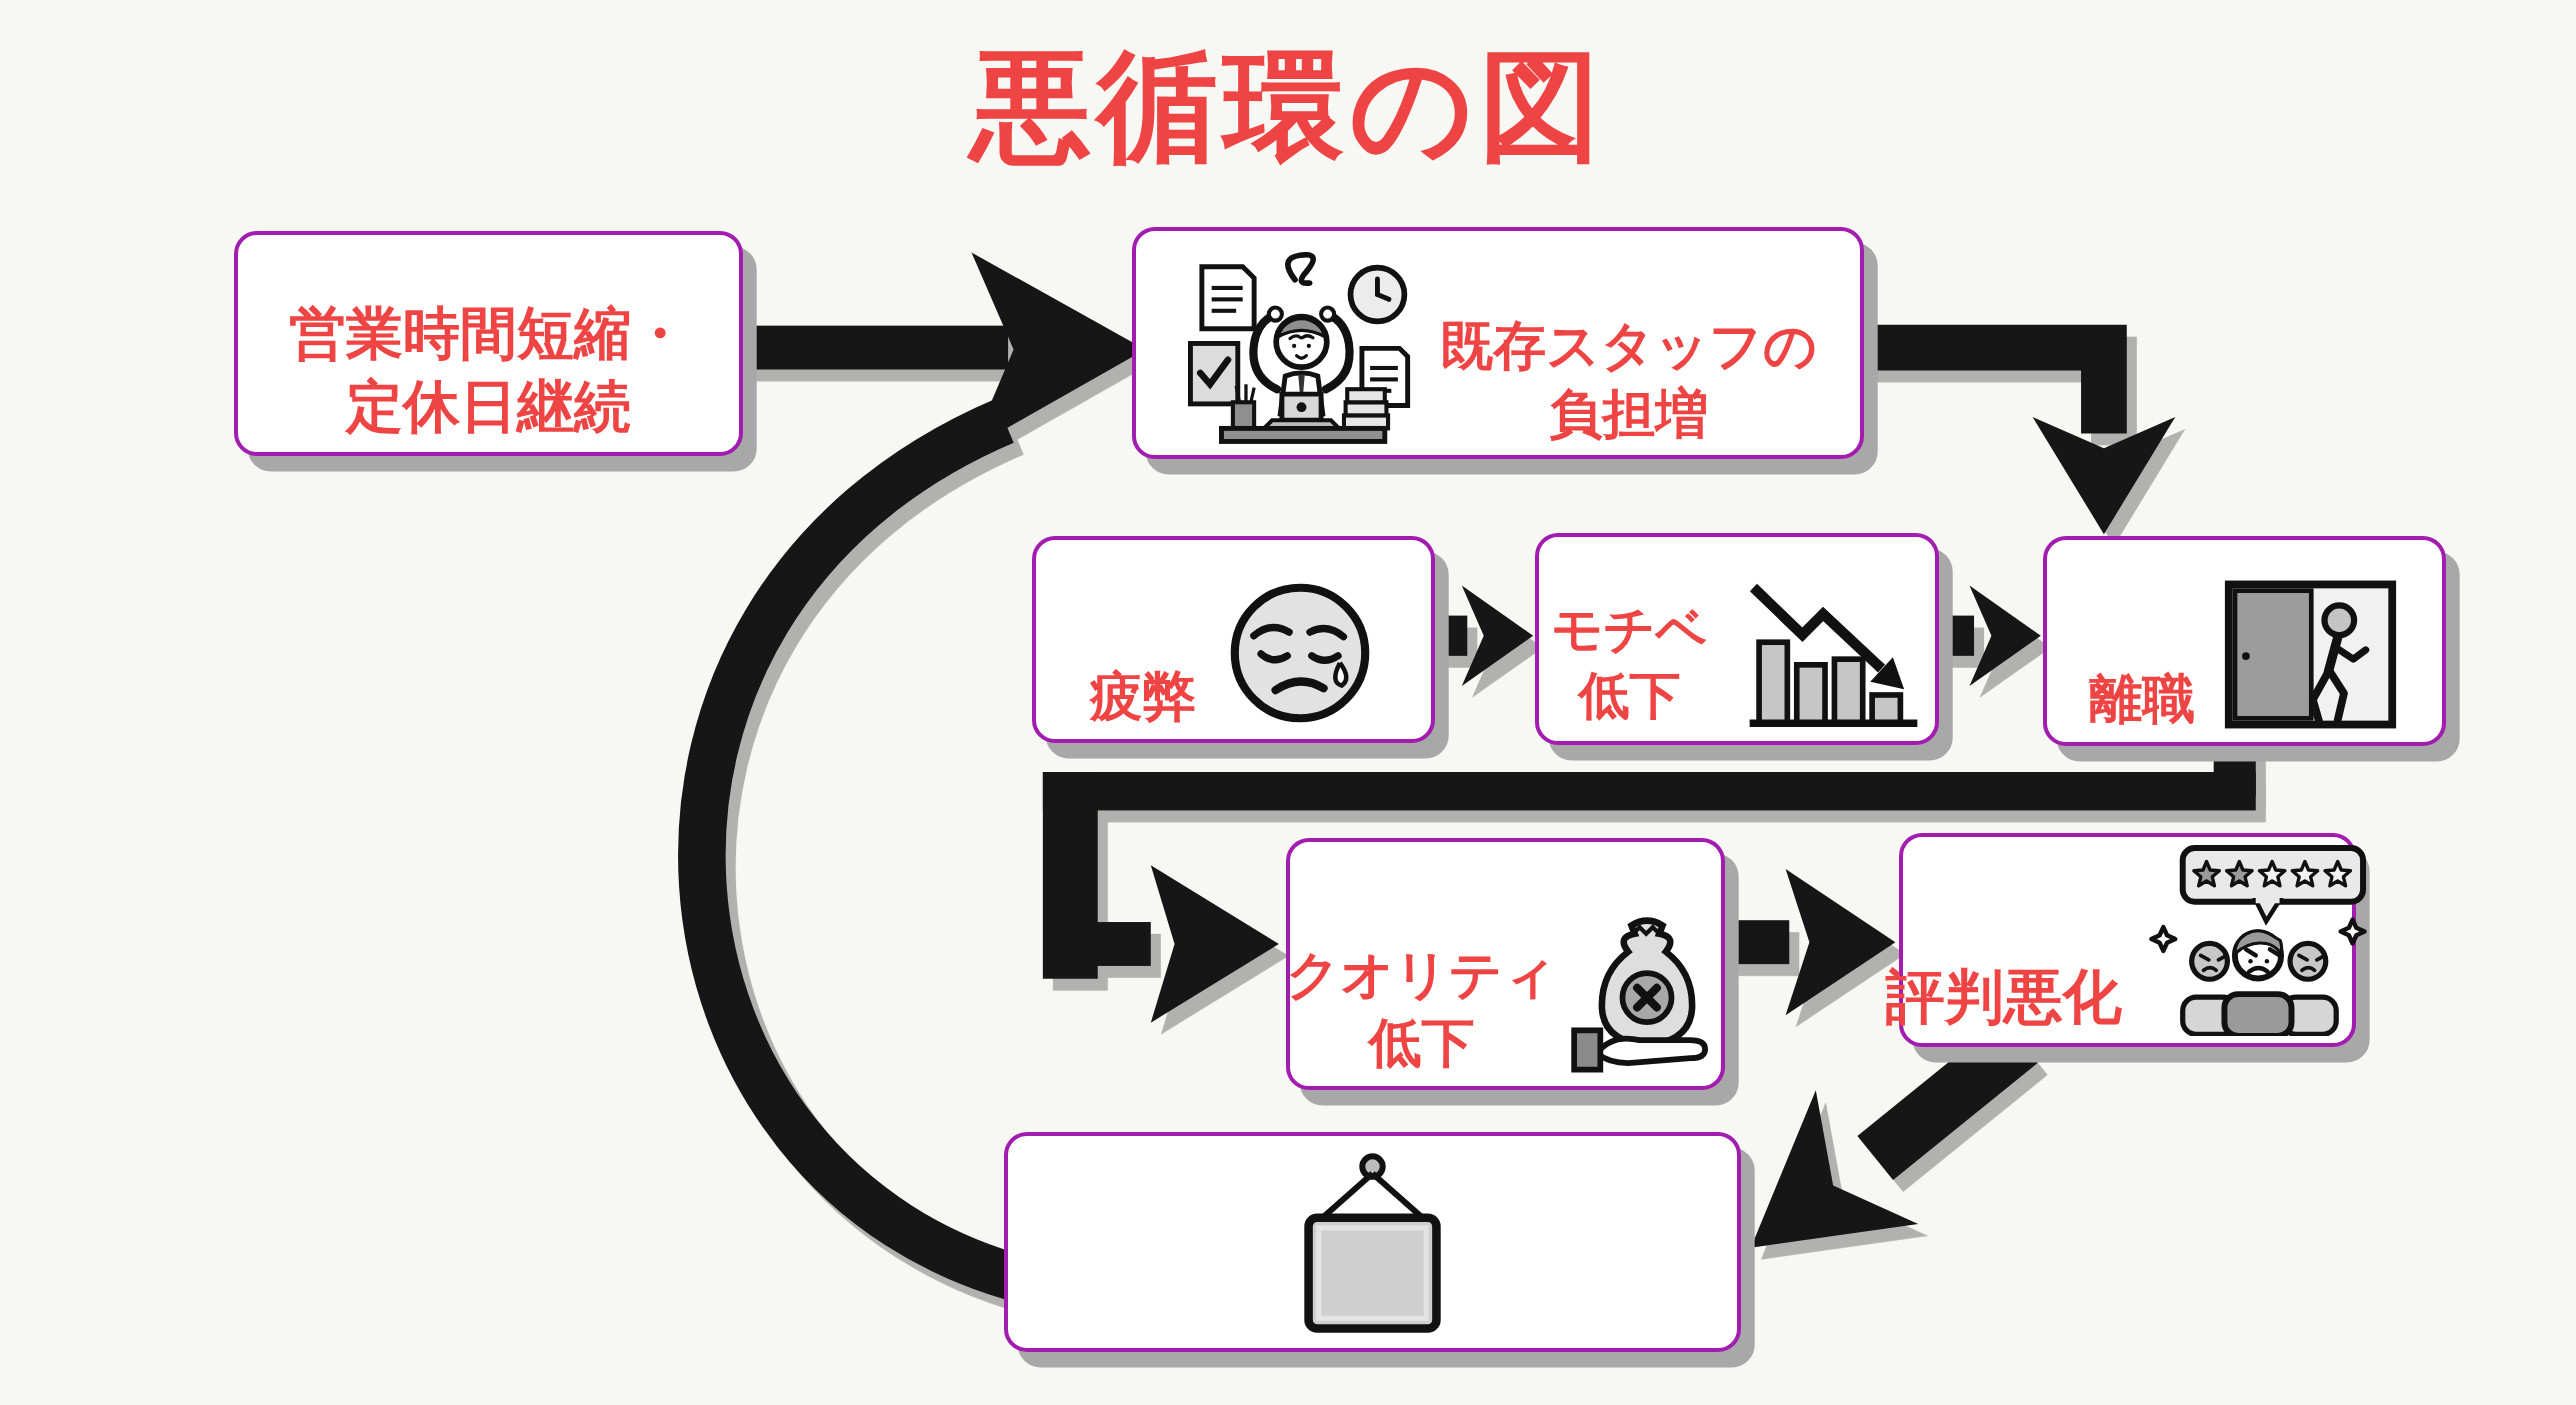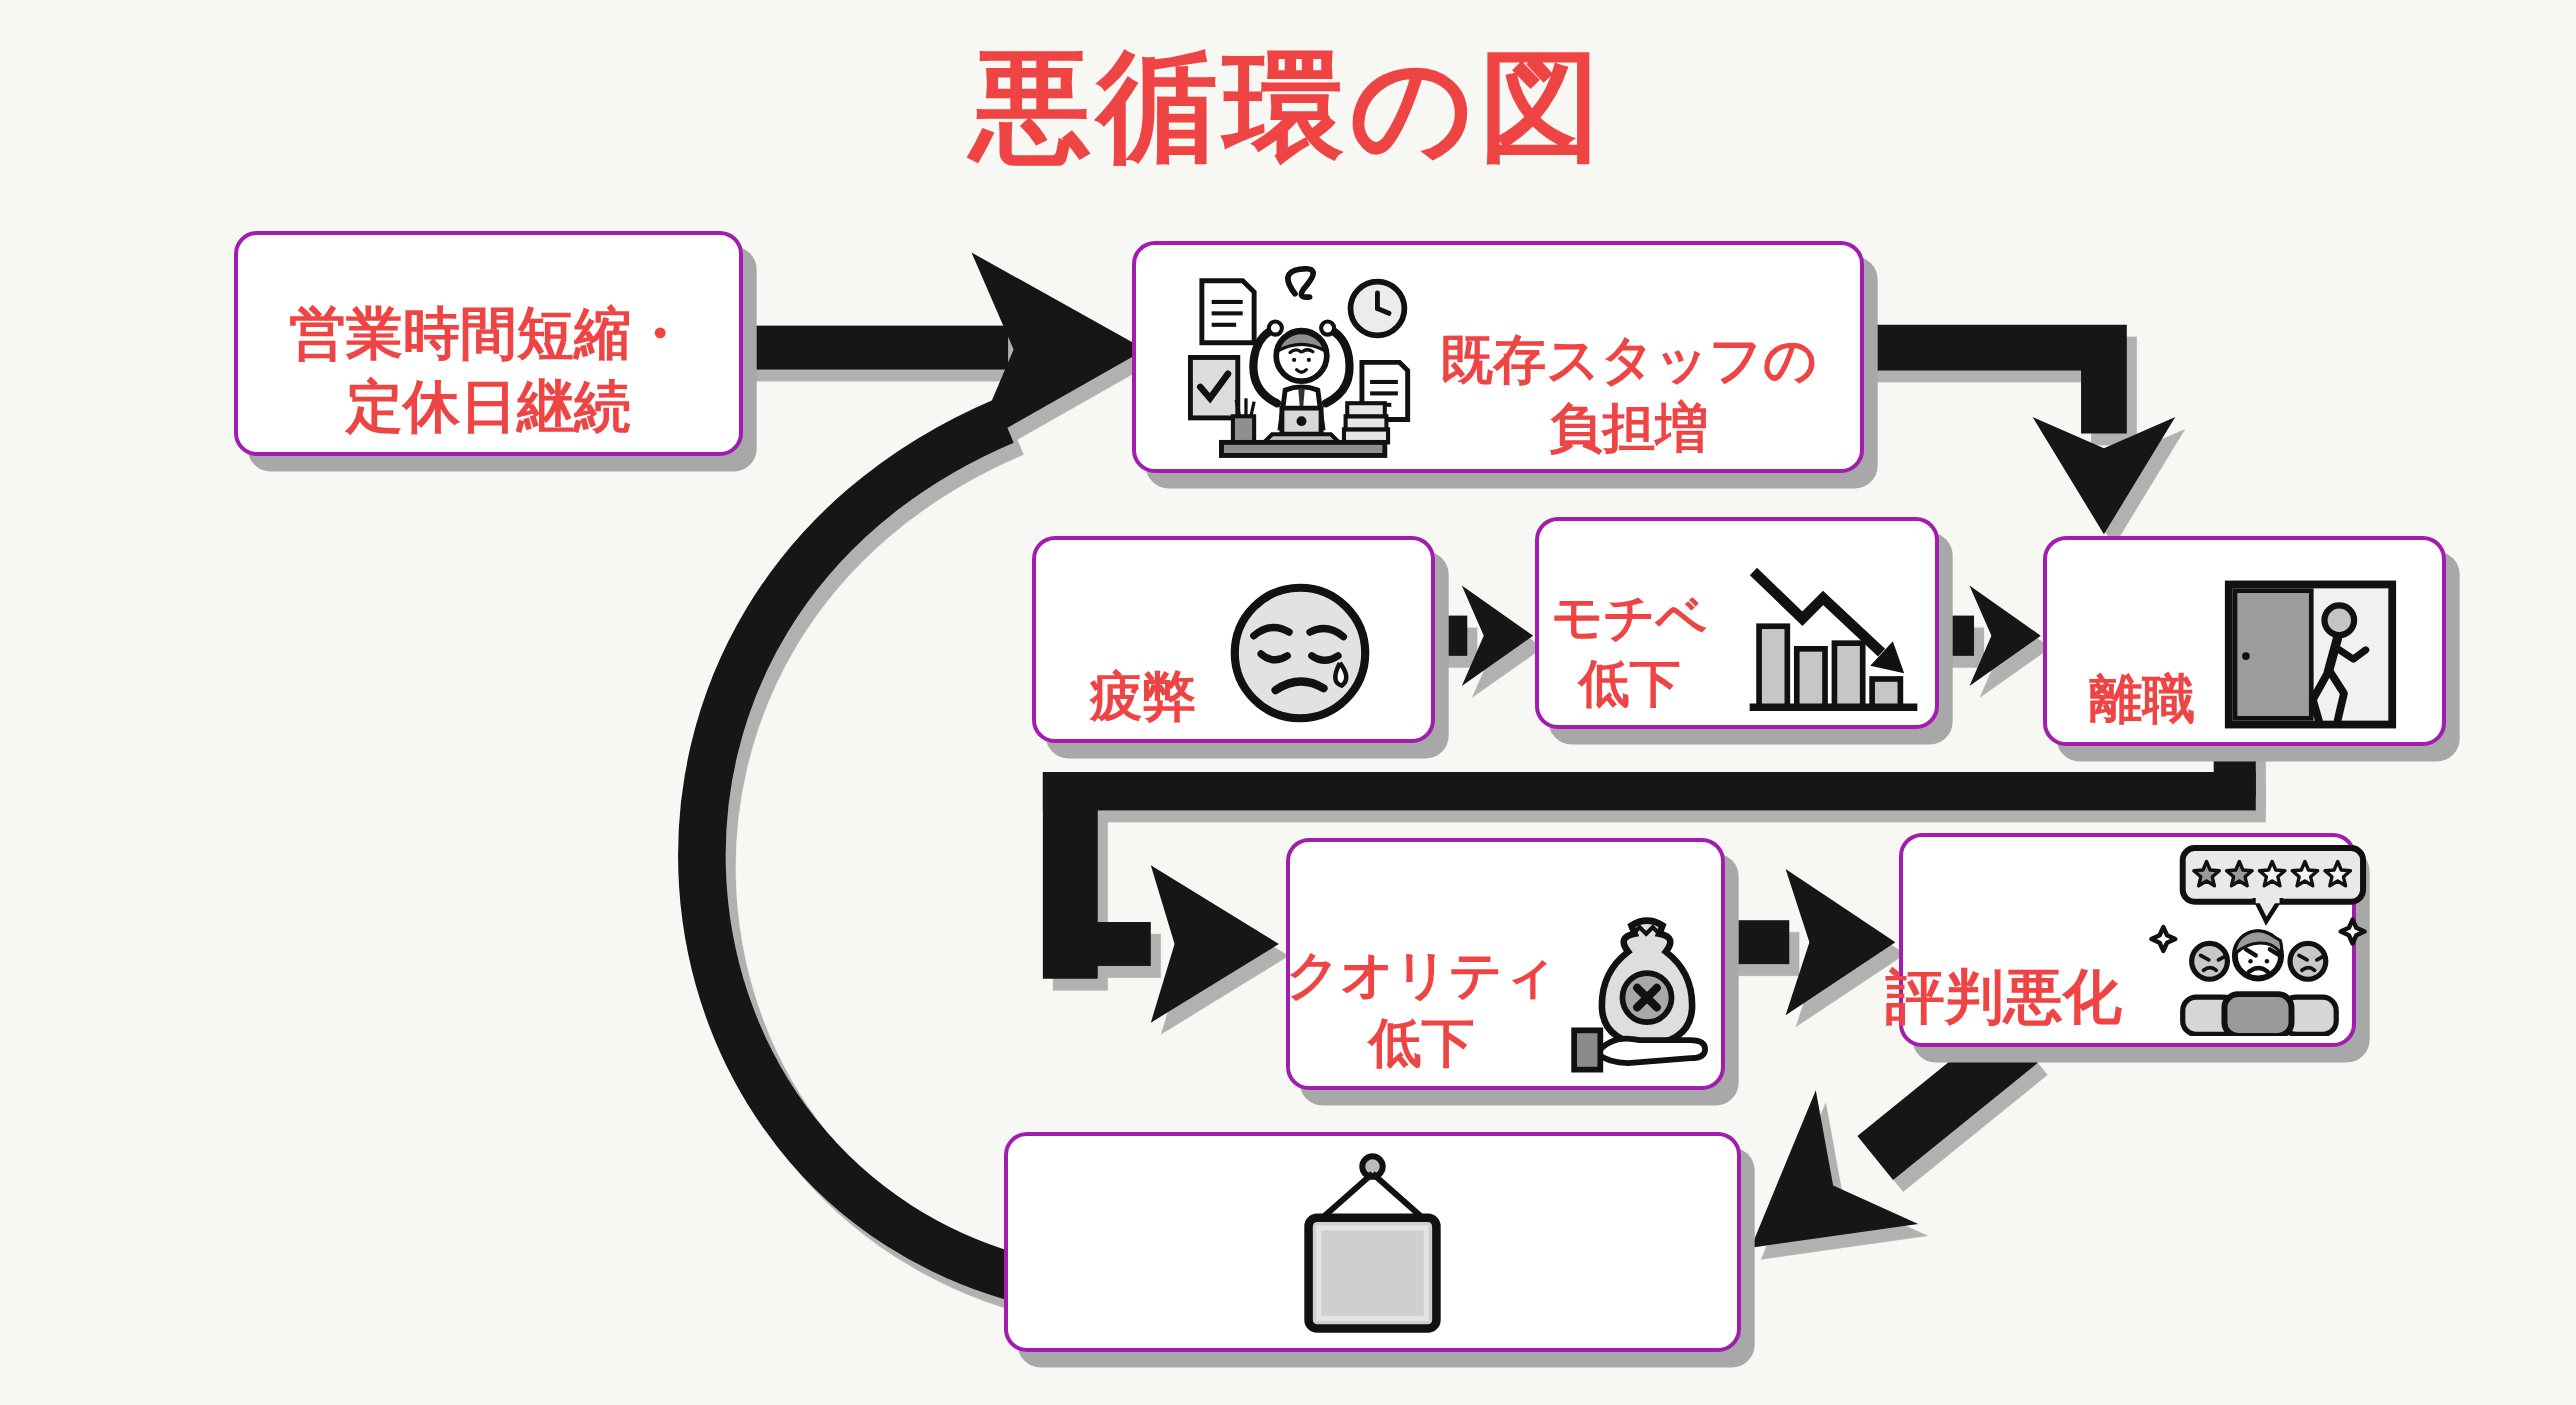--- a/index.html
+++ b/index.html
@@ -74,21 +74,21 @@
     </g>
   </svg>
 
   <div class="node" style="left:234px;top:231px;width:509px;height:225px;">
     <div class="txt txt-62">
       <span>営業時間短縮・</span><br>
       <span>定休日継続</span>
     </div>
   </div>
 
-  <div class="node" style="left:1132px;top:241px;width:732px;height:232px;padding:7.3px 16.5px;">
+  <div class="node" style="left:1132px;top:227px;width:732px;height:232px;padding:7.3px 16.5px;">
     <svg class="icon" width="245" height="196" viewBox="0 0 300 240">
       <path d="M142,34 q-20,-26 6,-30 q28,-4 8,20 q-14,16 4,14" fill="none" stroke="#111" stroke-width="7" stroke-linecap="round"></path>
       <path d="M28,18 h50 l14,14 v62 h-64 z" fill="#fff" stroke="#111" stroke-width="6"></path>
       <line x1="40" y1="44" x2="78" y2="44" stroke="#111" stroke-width="5"></line>
       <line x1="40" y1="58" x2="78" y2="58" stroke="#111" stroke-width="5"></line>
       <line x1="40" y1="72" x2="70" y2="72" stroke="#111" stroke-width="5"></line>
       <circle cx="243" cy="52" r="33" fill="#ececec" stroke="#111" stroke-width="7"></circle>
       <line x1="243" y1="52" x2="243" y2="33" stroke="#111" stroke-width="6" stroke-linecap="round"></line>
       <line x1="243" y1="52" x2="257" y2="58" stroke="#111" stroke-width="6" stroke-linecap="round"></line>
       <rect x="14" y="112" width="58" height="74" fill="#dcdcdc" stroke="#111" stroke-width="6"></rect>
@@ -134,21 +134,21 @@
       <circle cx="85" cy="85" r="72" fill="#e2e2e2" stroke="#111" stroke-width="9"></circle>
       <path d="M34,66 q19,-16 39,-4" fill="none" stroke="#111" stroke-width="8" stroke-linecap="round"></path>
       <path d="M42,86 q14,12 29,2" fill="none" stroke="#111" stroke-width="8" stroke-linecap="round"></path>
       <path d="M96,62 q19,-10 37,5" fill="none" stroke="#111" stroke-width="8" stroke-linecap="round"></path>
       <path d="M98,88 q14,10 29,0" fill="none" stroke="#111" stroke-width="8" stroke-linecap="round"></path>
       <path d="M58,126 q27,-18 53,-2" fill="none" stroke="#111" stroke-width="9" stroke-linecap="round"></path>
       <path d="M129,96 q13,17 2,25 q-13,-4 -2,-25" fill="#fff" stroke="#111" stroke-width="5"></path>
     </svg>
   </div>
 
-  <div class="node" style="left:1535px;top:517px;width:404px;height:212px;gap:36px;">
+  <div class="node" style="left:1535px;top:533px;width:404px;height:212px;gap:36px;font-family:Liberation Mono, monospace;">
     <div class="txt txt-56">
       <span>モチベ</span><br>
       <span>低下</span>
     </div>
     <svg class="icon" width="179" height="156" viewBox="0 0 190 165">
       <rect x="16" y="70" width="30" height="86" fill="#c6c6c6" stroke="#111" stroke-width="6"></rect>
       <rect x="56" y="94" width="30" height="62" fill="#c6c6c6" stroke="#111" stroke-width="6"></rect>
       <rect x="96" y="88" width="30" height="68" fill="#c6c6c6" stroke="#111" stroke-width="6"></rect>
       <rect x="136" y="126" width="30" height="30" fill="#c6c6c6" stroke="#111" stroke-width="6"></rect>
       <line x1="6" y1="156" x2="184" y2="156" stroke="#111" stroke-width="8"></line>

